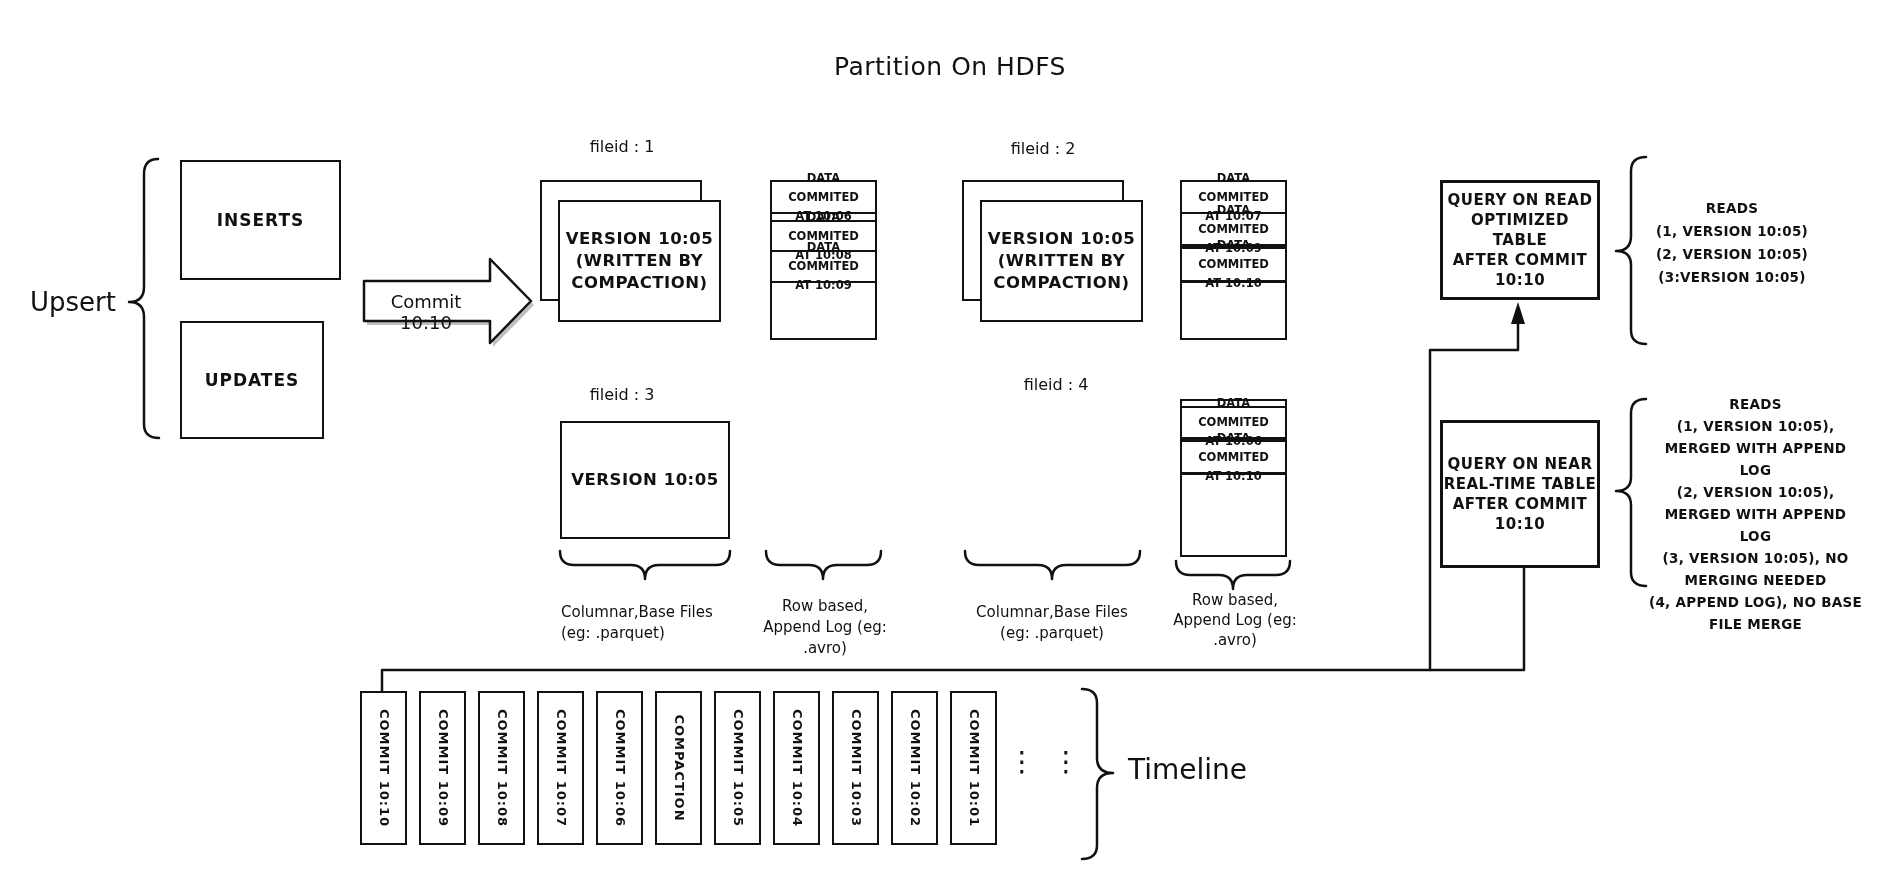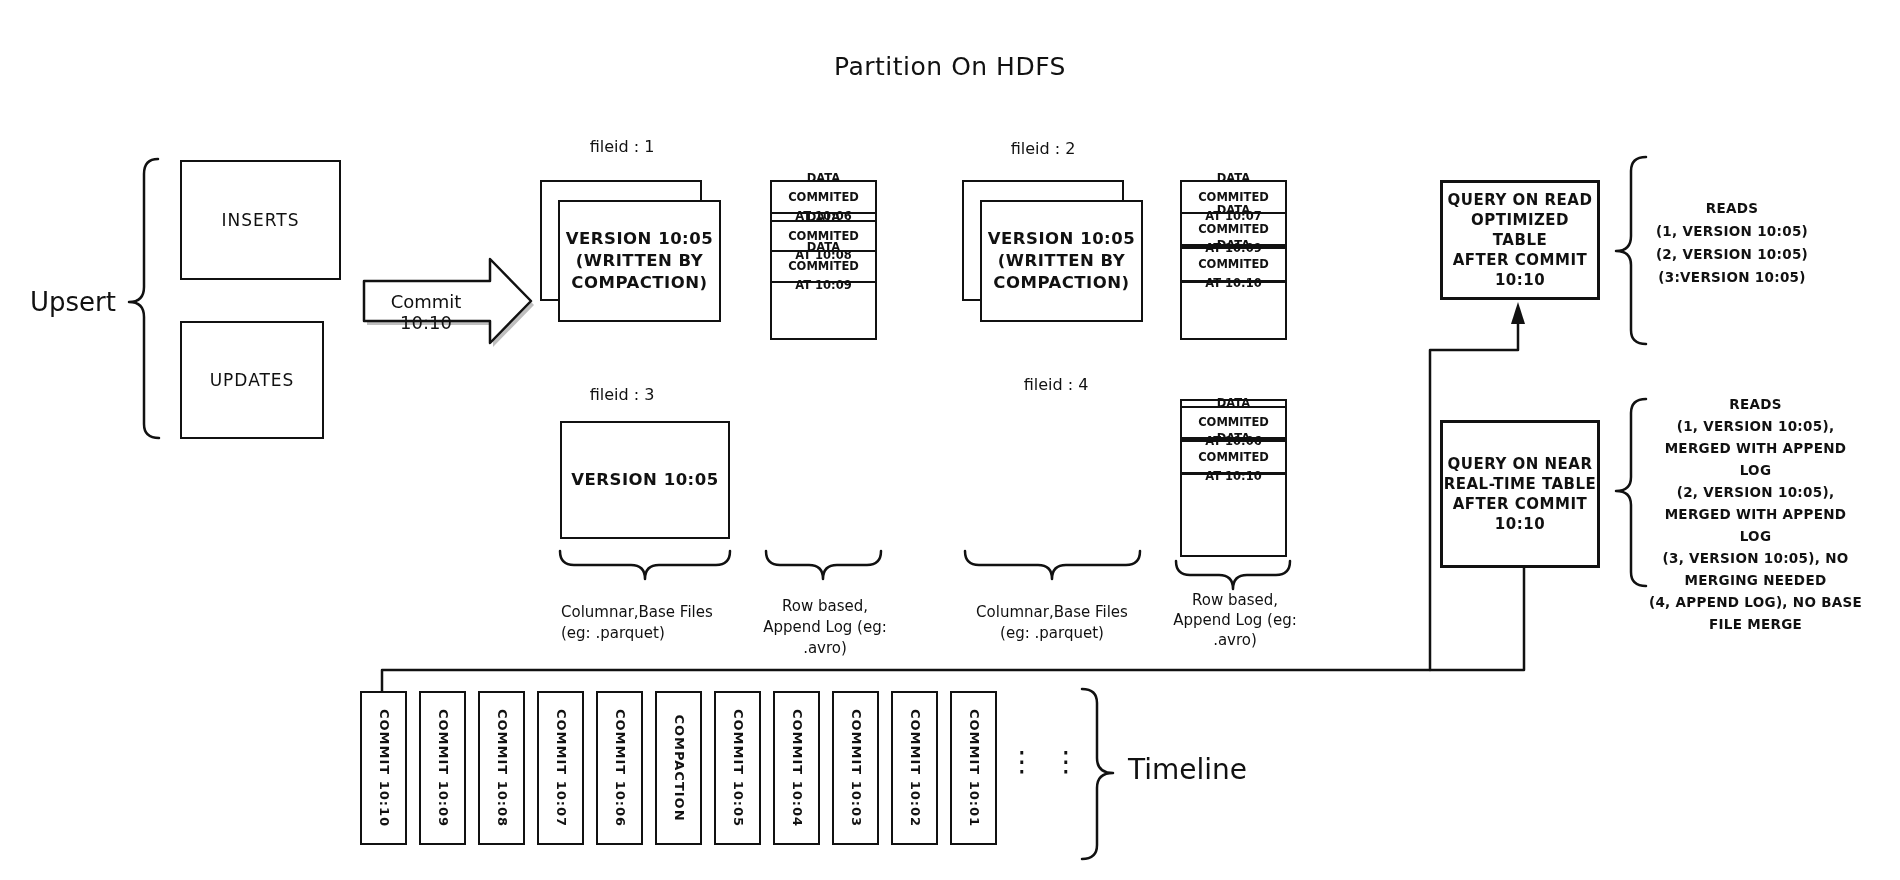--- a/index.html
+++ b/index.html
@@ -9,21 +9,21 @@
     overflow:hidden;
     border-radius:10px;
   }
   .abs{position:absolute;}
   .pre{white-space:pre-line;}
   .ctr{text-align:center;}
   .box{
     position:absolute;border:2.5px solid #111;background:#fff;
     display:flex;align-items:center;justify-content:center;box-sizing:border-box;
   }
-  .caps{font-weight:normal;letter-spacing:1px;font-size:17px;}
+  .caps{font-weight:bold;letter-spacing:1px;font-size:17px;}
   .hand{font-weight:normal;}
   .title{font-size:25px;letter-spacing:.5px;}
   .fileid{font-size:16px;}
   .basebox-text{font-weight:bold;font-size:16.5px;line-height:22px;letter-spacing:.5px;}
   .logbox{position:absolute;border:2.5px solid #111;background:#fff;box-sizing:border-box;}
   .log-seg{
     box-sizing:border-box;border-bottom:2px solid #111;
     display:flex;align-items:center;justify-content:center;
     font-weight:bold;font-size:11.5px;line-height:19px;text-align:center;
   }

